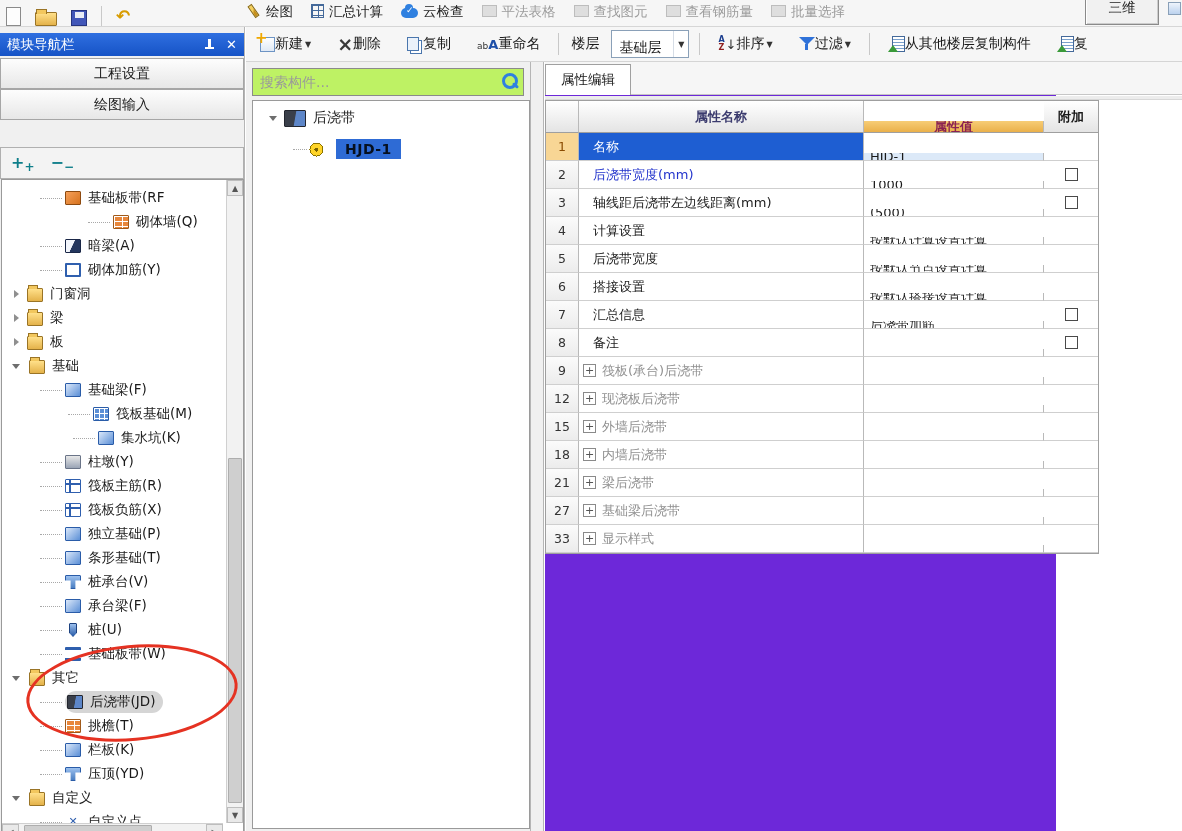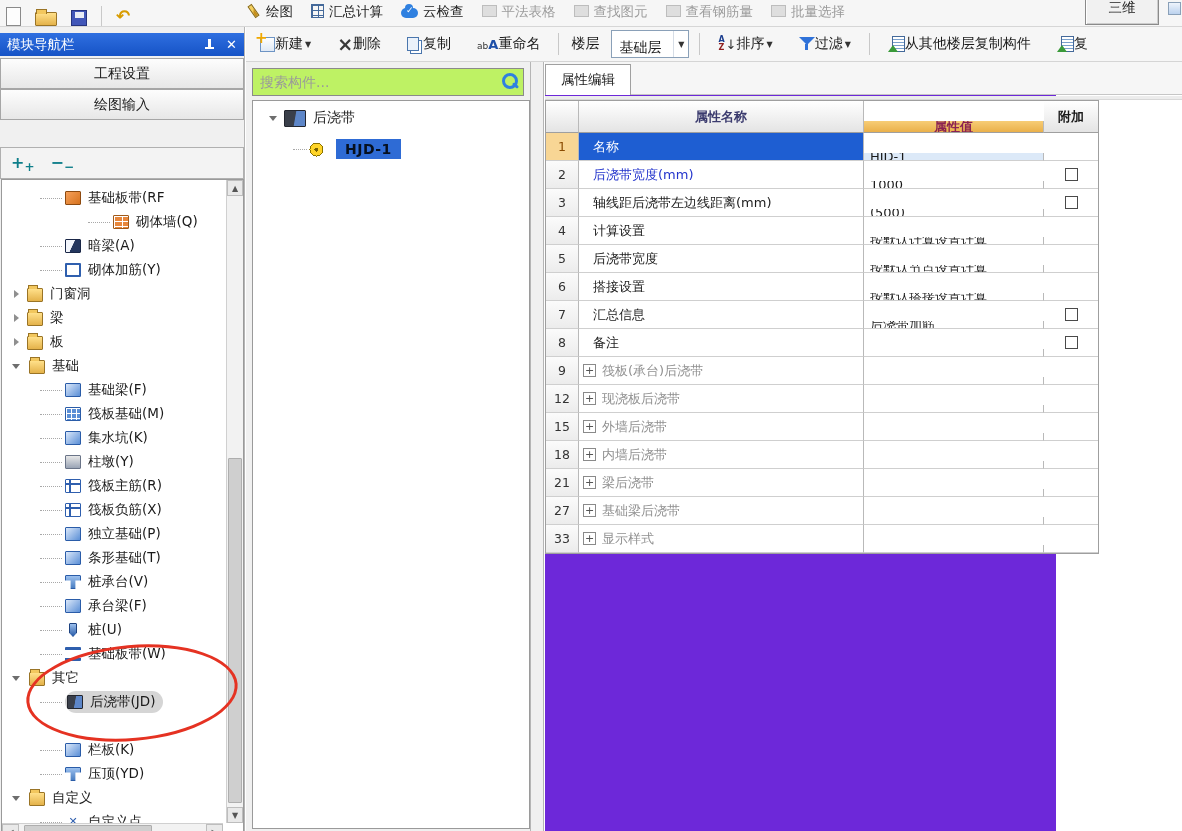--- a/index.html
+++ b/index.html
@@ -245,26 +245,26 @@
       <div class="trow" style="top: 175px; left: 0px; right: 18px;">
         <span class="chev-d"></span>
         <span class="ti v-folder" style="margin-left: 8px;"></span>
         <span>基础</span>
       </div>
       <div class="trow" style="top: 199px; left: 0px; right: 18px;">
         <span class="dots"></span>
         <span class="ti v-blue"></span>
         <span>基础梁(F)</span>
       </div>
-      <div class="trow" style="top: 223px; left: 0px; right: 18px;">
+      <div class="trow" style="top: 223px; left: 0px; right: 18px; padding-left: 28px;">
         <span class="dots"></span>
         <span class="ti v-bluegrid"></span>
         <span>筏板基础(M)</span>
       </div>
-      <div class="trow" style="top: 247px; left: 0px; right: 18px;">
+      <div class="trow" style="top: 247px; left: 0px; right: 18px; padding-left: 33px;">
         <span class="dots"></span>
         <span class="ti v-blue"></span>
         <span>集水坑(K)</span>
       </div>
       <div class="trow" style="top: 271px; left: 0px; right: 18px;">
         <span class="dots"></span>
         <span class="ti v-gray3d"></span>
         <span>柱墩(Y)</span>
       </div>
       <div class="trow" style="top: 295px; left: 0px; right: 18px;">
@@ -311,20 +311,25 @@
         <span class="chev-d"></span>
         <span class="ti v-folder" style="margin-left: 8px;"></span>
         <span>其它</span>
       </div>
       <div class="trow" style="top: 511px; left: 0px; right: 18px;">
         <span class="dots"></span>
         <span class="hl-gray">
           <span class="ti v-hjd"></span>
           <span>后浇带(JD)</span>
         </span>
+      </div>
+      <div class="trow" style="top: 535px; left: 0px; right: 18px;">
+        <span class="dots"></span>
+        <span class="ti v-brick"></span>
+        <span>挑檐(T)</span>
       </div>
       <div class="trow" style="top: 559px; left: 0px; right: 18px;">
         <span class="dots"></span>
         <span class="ti v-blue"></span>
         <span>栏板(K)</span>
       </div>
       <div class="trow" style="top: 583px; left: 0px; right: 18px;">
         <span class="dots"></span>
         <span class="ti v-blueT"></span>
         <span>压顶(YD)</span>

